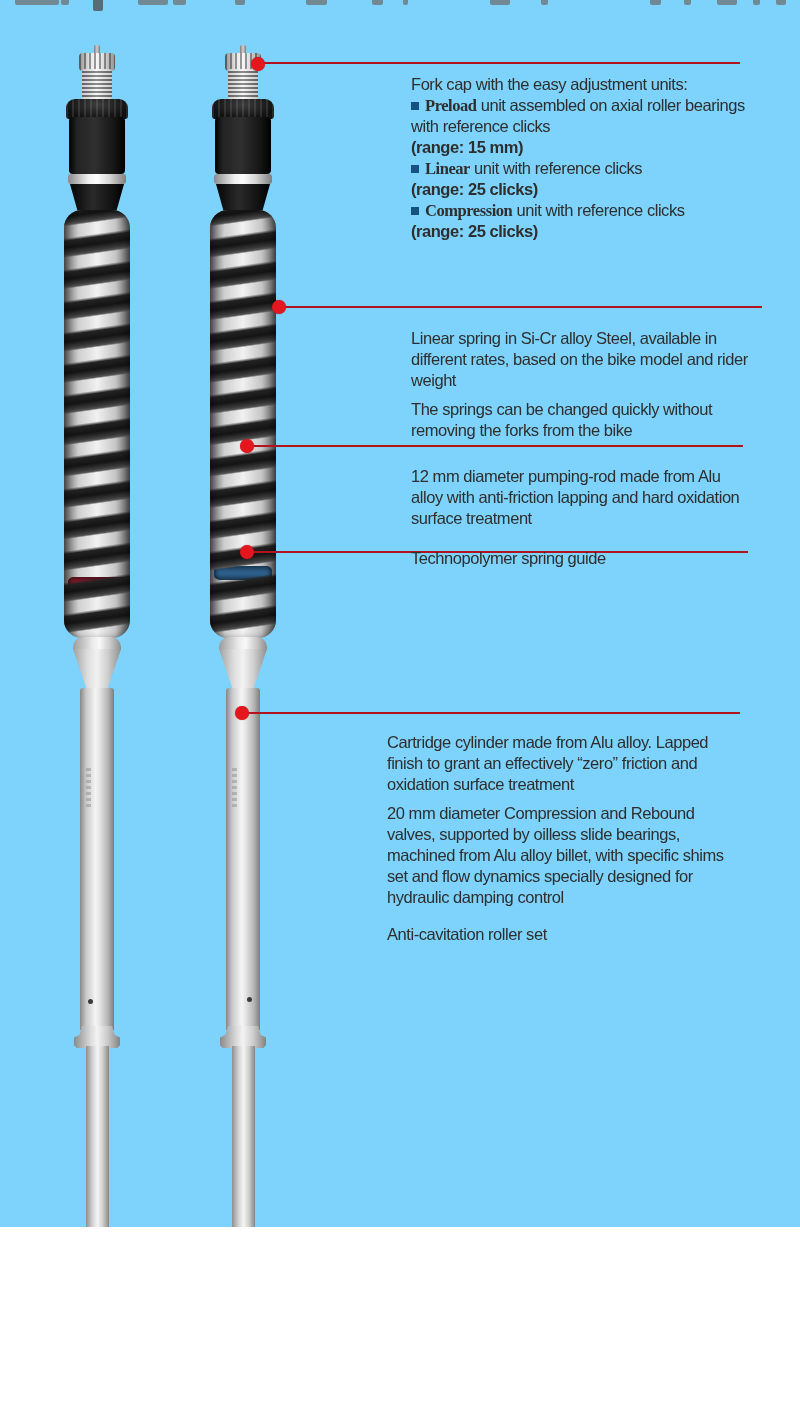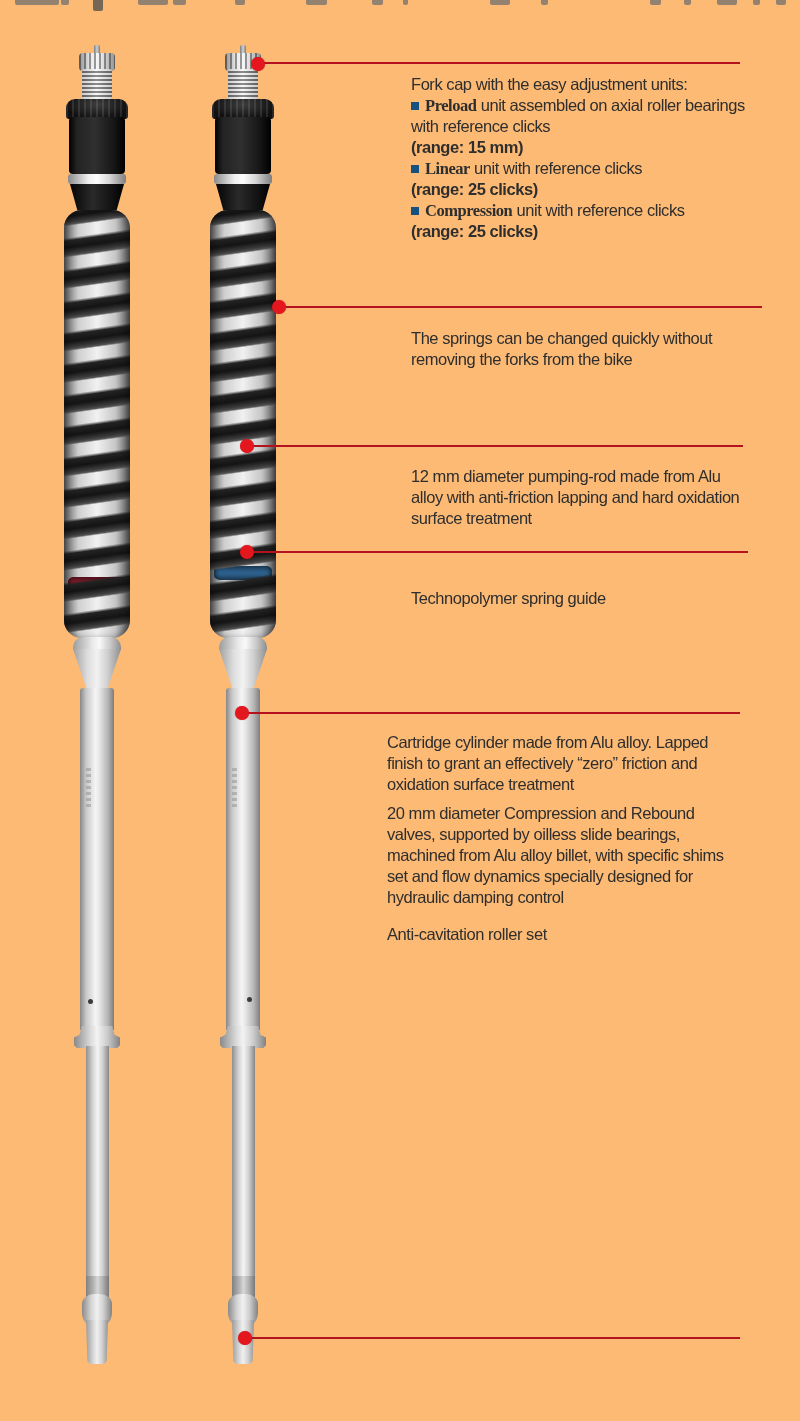--- a/index.html
+++ b/index.html
@@ -1,16 +1,16 @@
 <!DOCTYPE html>
 <html><head>
 <meta charset="utf-8">
 <style>
   html,body{margin:0;padding:0;background:#fff;}
-  .page{position:relative;width:800px;height:1421px;background:#fdba74;overflow:hidden;
+  .page{position:relative;width:800px;height:1227px;background:#7dd3fc;overflow:hidden;
         font-family:"Liberation Sans",sans-serif;}
 
   
   .frag{position:absolute;top:0;height:5px;background:#6f6f6f;opacity:.75;border-radius:0 0 2px 2px;}
 
   
   .callout-line{position:absolute;height:2px;}
   .callout-dot{position:absolute;width:14px;height:14px;border-radius:50%;box-shadow:0 0 1px rgba(120,0,0,.6);}
   .callout-text{position:absolute;width:338px;color:#2e2e2e;
       font-size:16.5px;line-height:21px;letter-spacing:-0.45px;}
@@ -154,32 +154,33 @@
       <span class="bullet" style="background-color: rgb(22, 82, 127);"></span><b>Linear</b><span> unit with reference clicks</span><span class="range">(range: 25 clicks)</span>
     </p>
     <p class="tight">
       <span class="bullet" style="background-color: rgb(22, 82, 127);"></span><b>Compression</b><span> unit with reference clicks</span><span class="range">(range: 25 clicks)</span>
     </p>
   </div>
 
   <div class="callout-line" style="left: 279px; top: 306px; width: 483px; background-color: rgb(181, 18, 31);"></div>
   <div class="callout-dot" style="left: 272px; top: 300px; background-color: rgb(228, 22, 30);"></div>
   <div class="callout-text" style="left:411px;top:328px">
+    <p>Linear spring in Si-Cr alloy Steel, available in different rates, based on the bike model and rider weight</p>
     <p class="tight">The springs can be changed quickly without removing the forks from the bike</p>
   </div>
 
   <div class="callout-line" style="left: 247px; top: 445px; width: 496px; background-color: rgb(181, 18, 31);"></div>
   <div class="callout-dot" style="left: 240px; top: 439px; background-color: rgb(228, 22, 30);"></div>
   <div class="callout-text" style="left:411px;top:466px">
     <p class="tight">12 mm diameter pumping-rod made from Alu alloy with anti-friction lapping and hard oxidation surface treatment</p>
   </div>
 
   <div class="callout-line" style="left: 247px; top: 551px; width: 501px; background-color: rgb(181, 18, 31);"></div>
   <div class="callout-dot" style="left: 240px; top: 545px; background-color: rgb(228, 22, 30);"></div>
-  <div class="callout-text" style="left:411px;top:588px">
+  <div class="callout-text" style="left:411px;top:548px">
     <p class="tight">Technopolymer spring guide</p>
   </div>
 
   <div class="callout-line" style="left: 242px; top: 712px; width: 498px; background-color: rgb(181, 18, 31);"></div>
   <div class="callout-dot" style="left: 235px; top: 706px; background-color: rgb(228, 22, 30);"></div>
   <div class="callout-text" style="left:387px;top:732px">
     <p>Cartridge cylinder made from Alu alloy. Lapped finish to grant an effectively “zero” friction and oxidation surface treatment</p>
     <p>20 mm diameter Compression and Rebound valves, supported by oilless slide bearings, machined from Alu alloy billet, with specific shims set and flow dynamics specially designed for hydraulic damping control</p>
     <p class="tight spaced">Anti-cavitation roller set</p>
   </div>

